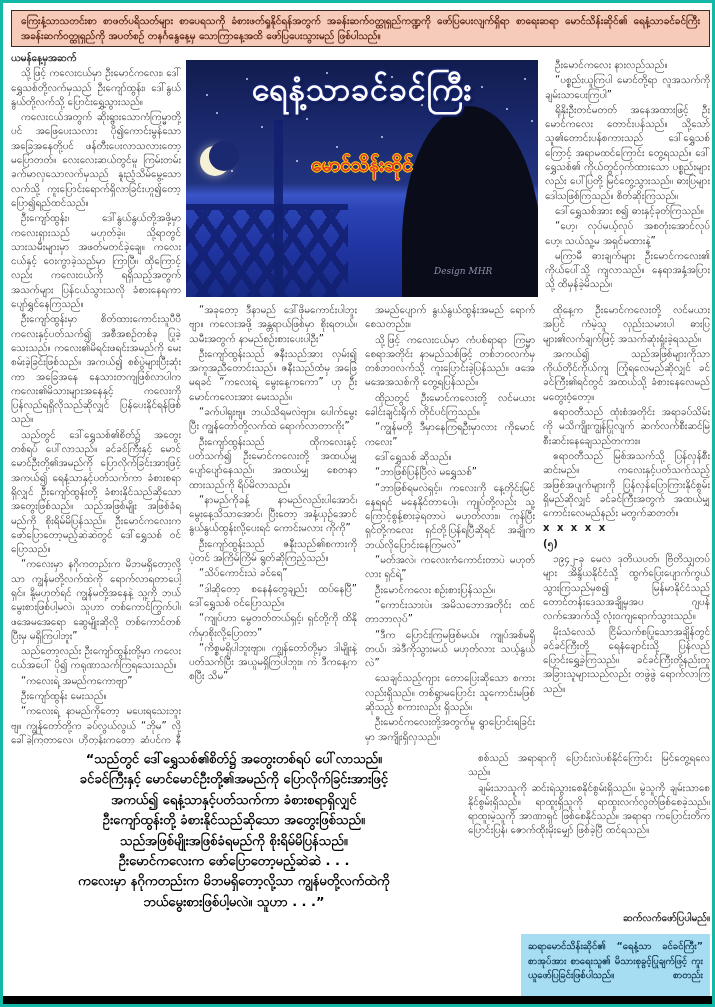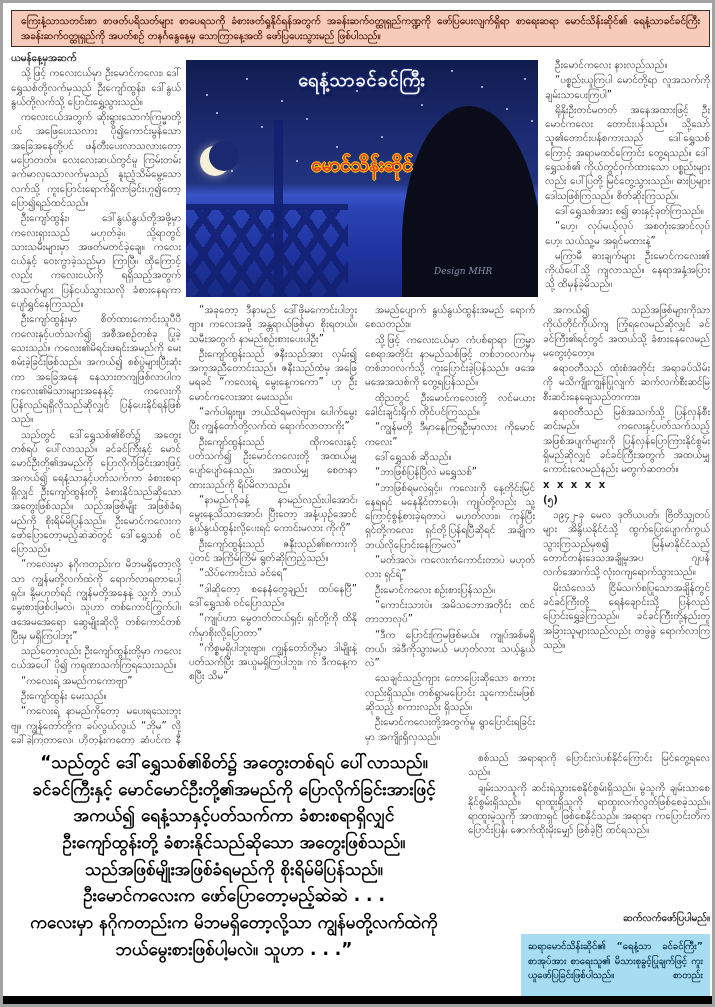--- a/index.html
+++ b/index.html
@@ -1,16 +1,16 @@
 <!DOCTYPE html>
 <html><head>
 <meta charset="utf-8">
 <style>
   html,body{margin:0;padding:0;background:#e8e8e8;font-family:"DejaVu Sans",sans-serif;}
-  .page{position:relative;width:715px;height:1007px;background:#ffffff;border:3px solid #a3a3a3;
+  .page{position:relative;width:715px;height:1007px;background:#ffffff;border:3px solid #14b8a6;
         box-sizing:border-box;overflow:hidden;margin:0 auto;}
   
   .header-note{position:absolute;left:8px;top:7px;width:699px;height:37px;box-sizing:border-box;
         background:#f6cbb9;border:1px solid #3a2a26;color:#5a2212;font-size:10px;line-height:1.45;
         padding:3px 9px;text-align:justify;font-weight:bold;}
   
   .col{position:absolute;overflow:hidden;}
   .col p{margin:0 0 1px 0;font-size:10px;line-height:1.43;color:#1c1c1c;text-align:justify;
         text-indent:10px;}
   .col .lead{font-weight:bold;text-indent:0;}
@@ -21,21 +21,21 @@
   #col4{left:540px;top:300px;width:167px;height:445px;}
   #bottomblock{left:465px;top:748px;width:242px;height:183px;}
   .marker{text-align:center;text-indent:0 !important;font-weight:bold;letter-spacing:2px;}
   .chapter{text-align:center;text-indent:0 !important;font-weight:bold;}
   .continued{position:absolute;left:465px;top:908px;width:242px;font-size:10px;font-weight:bold;
         color:#1c1c1c;text-align:right;}
   
   .art{position:absolute;left:183px;top:57px;width:352px;height:237px;overflow:hidden;
        background:linear-gradient(180deg,#111c4e 0%,#1b2a70 30%,#22337f 52%,#3a55c8 57%,
                   #2b43b4 63%,#2034a2 80%,#182a84 100%);}
-  .art-title{position:absolute;left:0;top:8px;width:100%;text-align:center;font-size:18px;
+  .art-title{position:absolute;left:0;top:8px;width:100%;text-align:center;font-size:32px;
        font-weight:bold;color:#fff;letter-spacing:1px;
        text-shadow:-2px 0 0 #16246e,2px 0 0 #16246e,0 -2px 0 #16246e,0 2px 0 #16246e,
                    2px 2px 3px #0a1340;}
   .art-author{position:absolute;left:0;top:92px;width:100%;text-align:center;font-size:19px;
        font-weight:bold;color:#e23b2e;
        text-shadow:-1px 0 0 #ffd400,1px 0 0 #ffd400,0 -1px 0 #ffd400,0 1px 0 #ffd400;}
   .moon{position:absolute;left:14px;top:86px;width:30px;height:30px;border-radius:50%;
        background:#f6f1d6;box-shadow:0 0 10px rgba(255,250,215,.55);}
   .moon::after{content:"";position:absolute;left:9px;top:-5px;width:30px;height:30px;
        border-radius:50%;background:#1b2a70;}
@@ -46,21 +46,21 @@
   .rail-top{position:absolute;left:0;top:144px;width:162px;height:6px;background:#122070;opacity:.9;}
   .rail-post{position:absolute;left:88px;top:60px;width:9px;height:177px;background:#122070;opacity:.9;}
   .person-hair{position:absolute;left:216px;top:46px;width:140px;height:195px;background:#0a0d19;
        border-radius:48% 52% 0 0 / 70% 78% 0 0;}
   .person-body{position:absolute;left:236px;top:150px;width:120px;height:90px;background:#0a0d19;
        border-radius:30% 0 0 0;}
   .art-sig{position:absolute;left:248px;top:206px;width:100px;font-family:"DejaVu Serif",serif;
        font-style:italic;font-size:9px;color:#8d93ad;}
   
   .pull-quote{position:absolute;left:8px;top:746px;width:446px;height:242px;overflow:hidden;}
-  .pull-quote .qline{margin:0;font-size:17px;line-height:1.57;font-weight:bold;color:#000;
+  .pull-quote .qline{margin:0;font-size:13px;line-height:1.57;font-weight:bold;color:#000;
        text-align:center;}
   
   .credit-box{position:absolute;left:518px;top:931px;width:189px;height:62px;box-sizing:border-box;
        background:#a7ddf3;color:#0e3550;font-size:9.5px;line-height:1.55;padding:5px 7px;
        text-align:justify;font-weight:bold;}
   .credit-box .signoff{float:right;}
   .footer-bar{position:absolute;left:0;bottom:0;width:100%;height:8px;background:#000;}
 </style>
 </head>
 <body>
@@ -160,20 +160,21 @@
         <p>ဦးမောင်ကလေး စဉ်းစားပြန်သည်။</p>
         <p>“ကောင်းသားပဲ။ အမိသဘောအတိုင်း ထင်တာဘာလုပ်”</p>
         <p>“ဒီက ပြောင်းကြမဖြစ်မယ်။ ကျုပ်အစ်မရှိတယ်၊ အဲဒီကိုသွားမယ် မဟုတ်လား သယ့်နွယ်လဲ”</p>
         <p>သေချင်သည့်ကျား တောပြေးဆိုသော စကားလည်းရှိသည်။ တစ်ရွာမပြောင်း သူကောင်းမဖြစ်ဆိုသည့် စကားလည်း ရှိသည်။</p>
         <p>ဦးမောင်ကလေးတို့အတွက်မူ ရွာပြောင်းရခြင်းမှာ အကျိုးရှိလှသည်။</p>
       </div>
   </div>
 
   <div class="col" id="col4">
     <div>
+        <p>ထိုနေ့က ဦးမောင်ကလေးတို့ လင်မယားအပြင် ကံမဲ့သူ လှည်းသမားပါ ဓားပြများ၏လက်ချက်ဖြင့် အသက်ဆုံးရှုံးခဲ့ရသည်။</p>
         <p>အကယ်၍ သည်အဖြစ်များကိုသာ ကိုယ်တိုင်ကိုယ်ကျ ကြုံရလေမည်ဆိုလျှင် ခင်ခင်ကြီး၏ရင်တွင် အထယ်သို့ ခံစားနေလေမည် မတွေးဝံ့တော့။</p>
         <p>ဧရာဝတီသည် ထုံးစံအတိုင်း အရာခပ်သိမ်းကို မသိကျိုးကျွန်ပြုလျက် ဆက်လက်စီးဆင်မြဲ စီးဆင်းနေချေသည်တကား။</p>
         <p>ဧရာဝတီသည် မြစ်အသက်သို့ ပြန်လှန်စီးဆင်းမည်။ ကလေးနှင့်ပတ်သက်သည့် အဖြစ်အပျက်များကို ပြန်လှန်ပြောကြားနိုင်စွမ်းရှိမည်ဆိုလျှင် ခင်ခင်ကြီးအတွက် အထယ်မျှ ကောင်းလေမည်နည်း မတွက်ဆတတ်။</p>
       </div>
     <p class="marker">x x x x x</p>
     <p class="chapter">(၅)</p>
     <div>
         <p>၁၉၄၂-ခု မေလ ဒုတိယပတ်၊ ဗြိတိသျှတပ်များ အိန္ဒိယနိုင်ငံသို့ ထွက်ပြေးပျောက်ကွယ်သွားကြသည်မှစ၍ မြန်မာနိုင်ငံသည် တောင်တန်းဒေသအချို့မှအပ ဂျပန်လက်အောက်သို့ လုံးဝကျရောက်သွားသည်။</p>
         <p>မိုးသံလေသံ ငြိမ်သက်စပြုသောအချိန်တွင် ခင်ခင်ကြီးတို့ ရေနံချောင်းသို့ ပြန်လည်ပြောင်းရွှေ့ခဲ့ကြသည်။ ခင်ခင်ကြီးတို့နည်းတူ အခြားသူများသည်လည်း တဖွဲဖွဲ ရောက်လာကြသည်။</p>
       </div>

